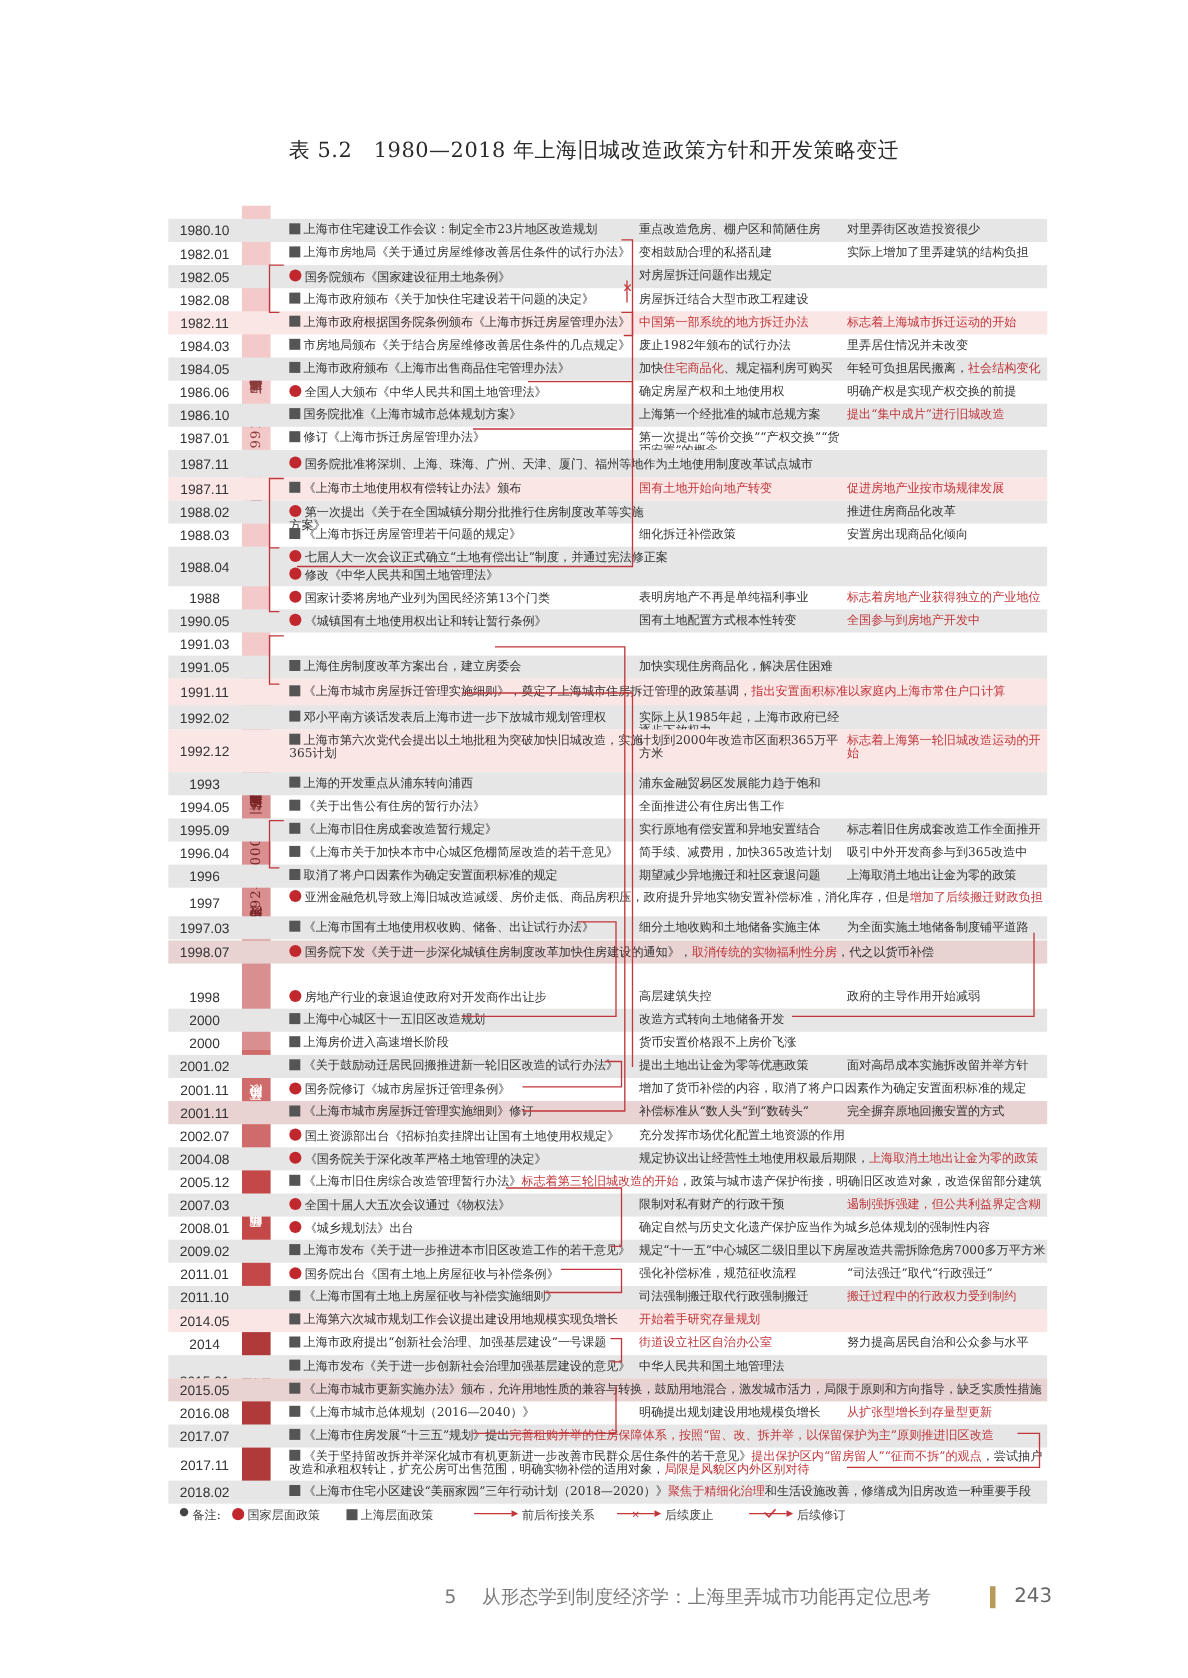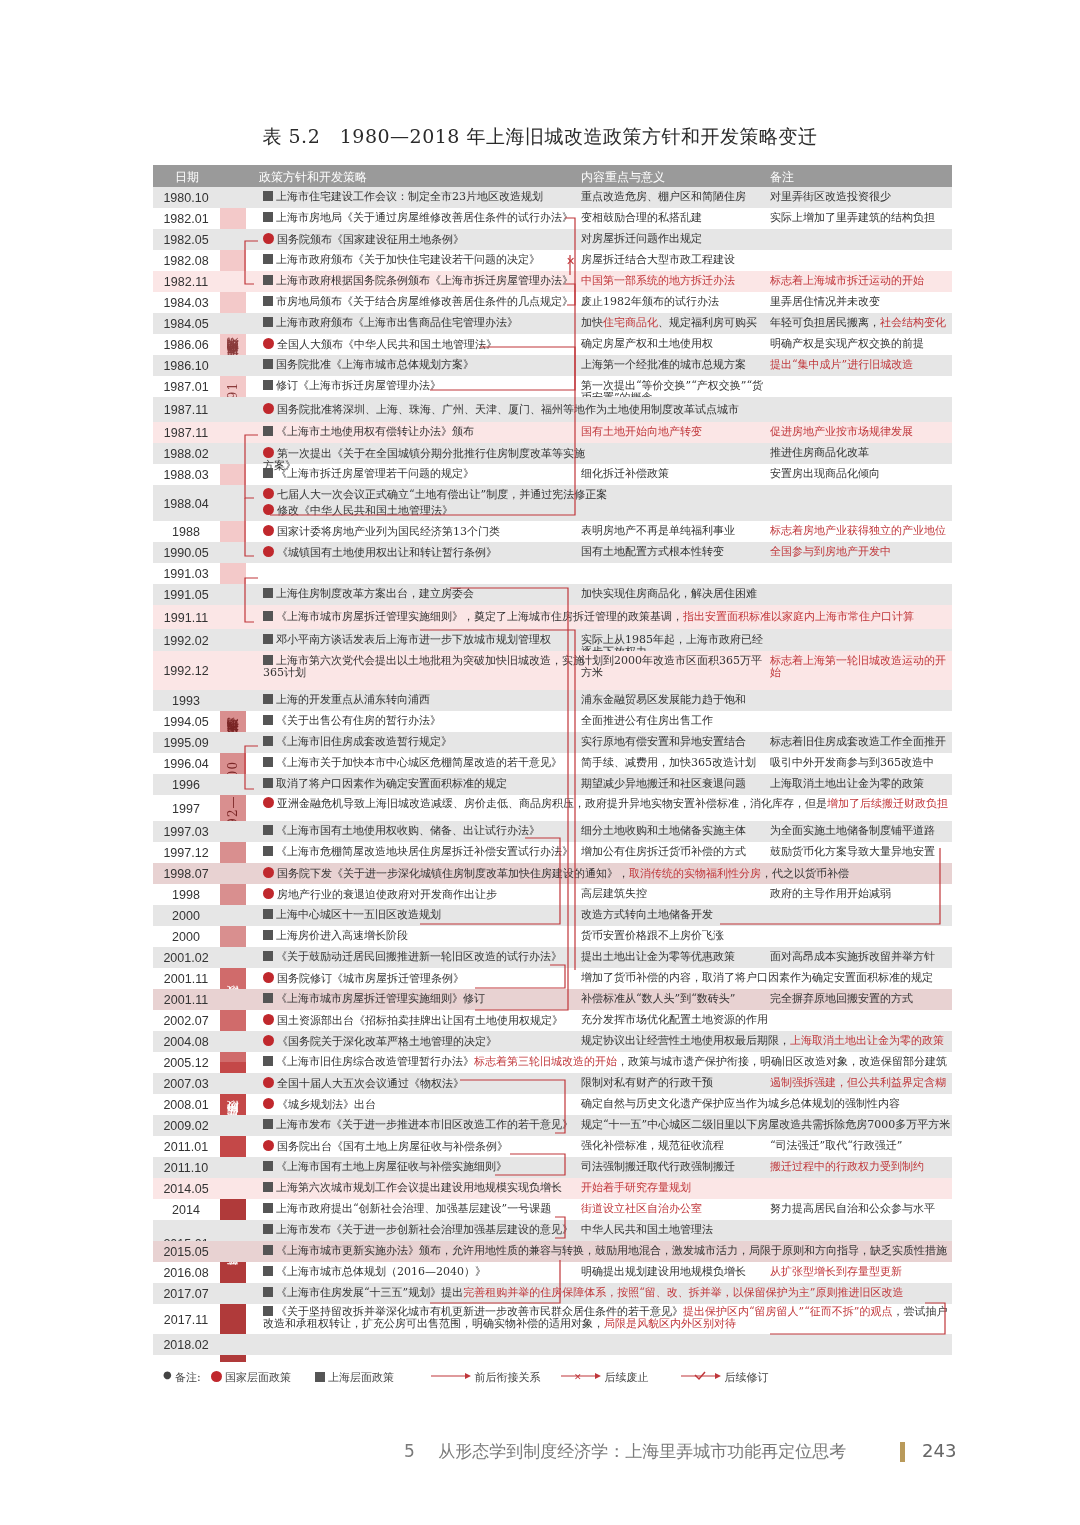--- a/index.html
+++ b/index.html
@@ -14,21 +14,21 @@
   .table {
     position: absolute; left: 153px; top: 165px; width: 799px; height: 1197px;
   }
   .thead {
     position: absolute; left: 0; top: 0; width: 799px; height: 22px;
     background: #9a9a9a; color: #fff; font-size: 12px;
   }
   .thead span { position: absolute; top: 4px; }
 
   .row {
-    position: absolute; left: 0; width: 799px; font-size: 11px; color: #333;
+    position: absolute; left: 0; width: 799px; font-size: 11px; color: #333; margin-top: 12px;
   }
   .row.gray { background: #e6e6e6; }
   .row.pink { background: #fbe6e6; }
   .row.rose { background: #e8d2d2; }
   .row .date {
     position: absolute; left: 0; width: 66px; text-align: center;
     font-family: "Liberation Sans", "DejaVu Sans", sans-serif; font-size: 12.5px; color: #333;
   }
   .row .policy { position: absolute; left: 110px; width: 325px; line-height: 12px; }
   .row .policy.wide { width: 690px; }
@@ -63,26 +63,20 @@
   .footer .bar { position: absolute; left: 496px; top: 2px; width: 5px; height: 20px; background: #b99a5a; }
   .footer .page { position: absolute; left: 518px; top: 0; font-size: 18px; color: #666; }
   svg.links { position: absolute; left: 0; top: 0; pointer-events: none; }
 </style>
 </head>
 <body>
 
 <div class="title">表 5.2　1980—2018 年上海旧城改造政策方针和开发策略变迁</div>
 
 <div class="table">
-  <div class="thead">
-    <span style="left:22px">日期</span>
-    <span style="left:106px">政策方针和开发策略</span>
-    <span style="left:428px">内容重点与意义</span>
-    <span style="left:617px">备注</span>
-  </div>
 
   <div class="phase p1" style="top:22px;height:452px">第一阶段（1980—1991）：旧城改造运动的发端期</div>
   <div class="phase p2" style="top:467px;height:322px">第二阶段（1992—2000）：第一轮旧城改造运动</div>
   <div class="phase p3" style="top:789px;height:108px">第三阶段</div>
   <div class="phase p4" style="top:897px;height:122px">第四阶段</div>
   <div class="phase p5" style="top:1019px;height:178px">第五阶段</div>
 
   <div id="rows">
       <div class="row gray" style="top: 22px; height: 21px;">
         <span class="date" style="top:4px">1980.10</span>
@@ -239,21 +233,21 @@
         <span class="policy" style="top:4px"><span class="mk sq"></span><span>《上海市国有土地使用权收购、储备、出让试行办法》</span></span>
         <span class="content" style="top:4px;">细分土地收购和土地储备实施主体</span>
         <span class="note" style="top:4px">为全面实施土地储备制度铺平道路</span>
       </div>
       <div class="row " style="top: 677px; height: 21px;">
         <span class="date" style="top:4px">1997.12</span>
         <span class="policy" style="top:4px"><span class="mk sq"></span><span>《上海市危棚简屋改造地块居住房屋拆迁补偿安置试行办法》</span></span>
         <span class="content" style="top:4px;">增加公有住房拆迁货币补偿的方式</span>
         <span class="note" style="top:4px">鼓励货币化方案导致大量异地安置</span>
       </div>
-      <div class="row rose" style="top: 698px; height: 21px;">
+      <div class="row rose" style="top: 678px; height: 21px;">
         <span class="date" style="top:4px">1998.07</span>
         <span class="policy wide" style="top:4px"><span class="mk dot"></span><span>国务院下发《关于进一步深化城镇住房制度改革加快住房建设的通知》，</span><span class="red">取消传统的实物福利性分房</span><span>，代之以货币补偿</span></span>
       </div>
       <div class="row " style="top: 719px; height: 21px;">
         <span class="date" style="top:4px">1998</span>
         <span class="policy" style="top:4px"><span class="mk dot"></span><span>房地产行业的衰退迫使政府对开发商作出让步</span></span>
         <span class="content" style="top:4px;">高层建筑失控</span>
         <span class="note" style="top:4px">政府的主导作用开始减弱</span>
       </div>
       <div class="row gray" style="top: 740px; height: 21px;">
@@ -354,20 +348,21 @@
       <div class="row gray" style="top: 1118px; height: 21px;">
         <span class="date" style="top:4px">2017.07</span>
         <span class="policy wide" style="top:4px"><span class="mk sq"></span><span>《上海市住房发展“十三五”规划》提出</span><span class="red">完善租购并举的住房保障体系，按照“留、改、拆并举，以保留保护为主”原则推进旧区改造</span></span>
       </div>
       <div class="row " style="top: 1139px; height: 30px;">
         <span class="date" style="top:8.5px">2017.11</span>
         <span class="policy wide" style="top:2px"><span class="mk sq"></span><span>《关于坚持留改拆并举深化城市有机更新进一步改善市民群众居住条件的若干意见》</span><span class="red">提出保护区内“留房留人”“征而不拆”的观点</span><span>，尝试抽户改造和承租权转让，扩充公房可出售范围，明确实物补偿的适用对象，</span><span class="red">局限是风貌区内外区别对待</span></span>
       </div>
       <div class="row gray" style="top: 1169px; height: 21px;">
         <span class="date" style="top:4px">2018.02</span>
+        <span class="policy wide" style="top:4px"><span class="mk sq"></span><span>《上海市住宅小区建设“美丽家园”三年行动计划（2018—2020）》</span><span class="red">聚焦于精细化治理</span><span>和生活设施改善，修缮成为旧房改造一种重要手段</span></span>
       </div>
     </div>
 </div>
 
 <svg class="links" width="1080" height="1525">
   <g stroke="#c0363a" stroke-width="1.2" fill="none">
 
     <polyline points="565,218 575,218 575,305 567,305"></polyline>
 
     <polyline points="258,241 245,241 245,284 254,284"></polyline>

